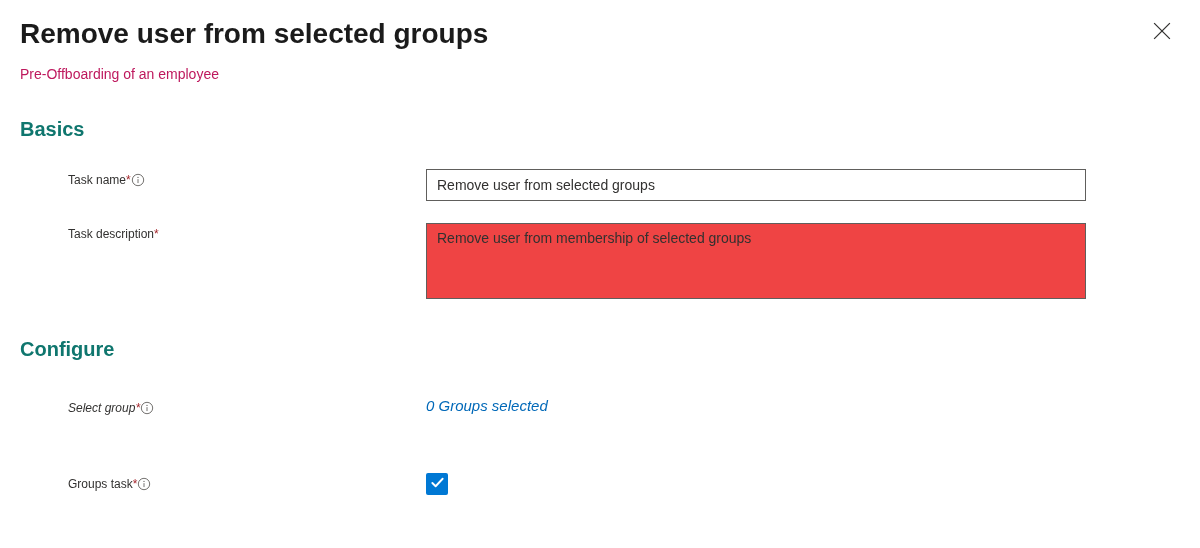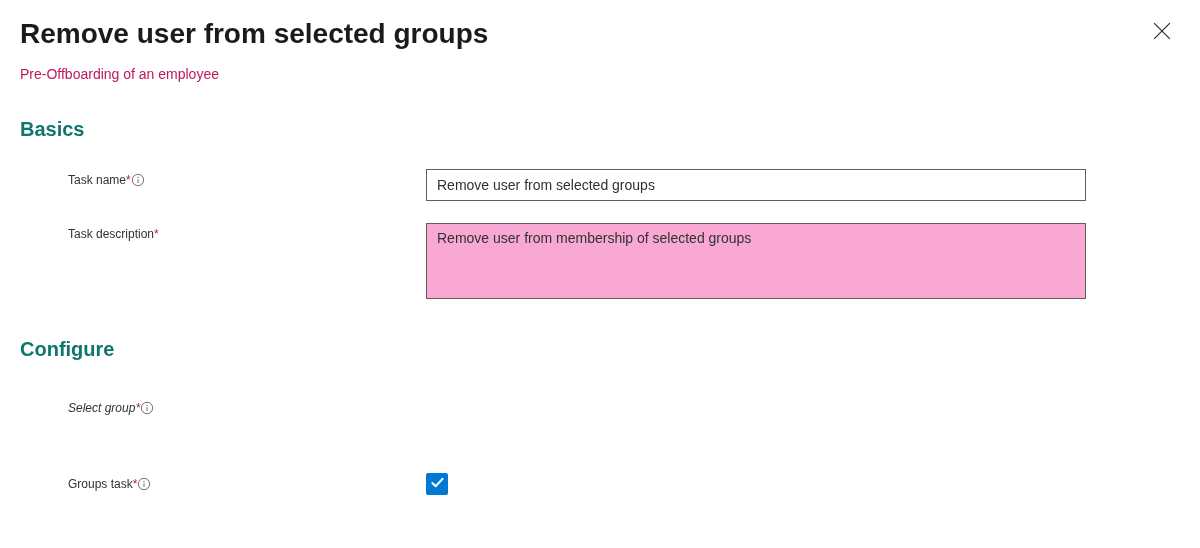--- a/index.html
+++ b/index.html
@@ -84,21 +84,21 @@
       background: #fff;
     }
     .textarea {
       width: 100%;
       height: 76px;
       border: 1px solid #605e5c;
       padding: 6px 10px;
       font-family: inherit;
       font-size: 14px;
       color: #323130;
-      background: #f9a8d4;
+      background: #ef4444;
       resize: none;
     }
     .link-like {
       color: #0068b8;
       font-size: 15px;
       cursor: pointer;
     }
     .checkbox {
       width: 22px;
       height: 22px;
@@ -165,20 +165,23 @@
     <span>Select group</span>
     <span class="req">*</span>
     <span class="info-icon">
       <svg viewBox="0 0 16 16" fill="none" stroke="currentColor" stroke-width="1">
         <circle cx="8" cy="8" r="6.5"></circle>
         <circle cx="8" cy="5" r="0.7" fill="currentColor" stroke="none"></circle>
         <line x1="8" y1="7" x2="8" y2="11.5"></line>
       </svg>
     </span>
   </div>
+  <div class="field-col">
+    <span class="link-like">0 Groups selected</span>
+  </div>
 </div>
 
 <div class="row">
   <div class="label-col">
     <span>Groups task</span>
     <span class="req">*</span>
     <span class="info-icon">
       <svg viewBox="0 0 16 16" fill="none" stroke="currentColor" stroke-width="1">
         <circle cx="8" cy="8" r="6.5"></circle>
         <circle cx="8" cy="5" r="0.7" fill="currentColor" stroke="none"></circle>

